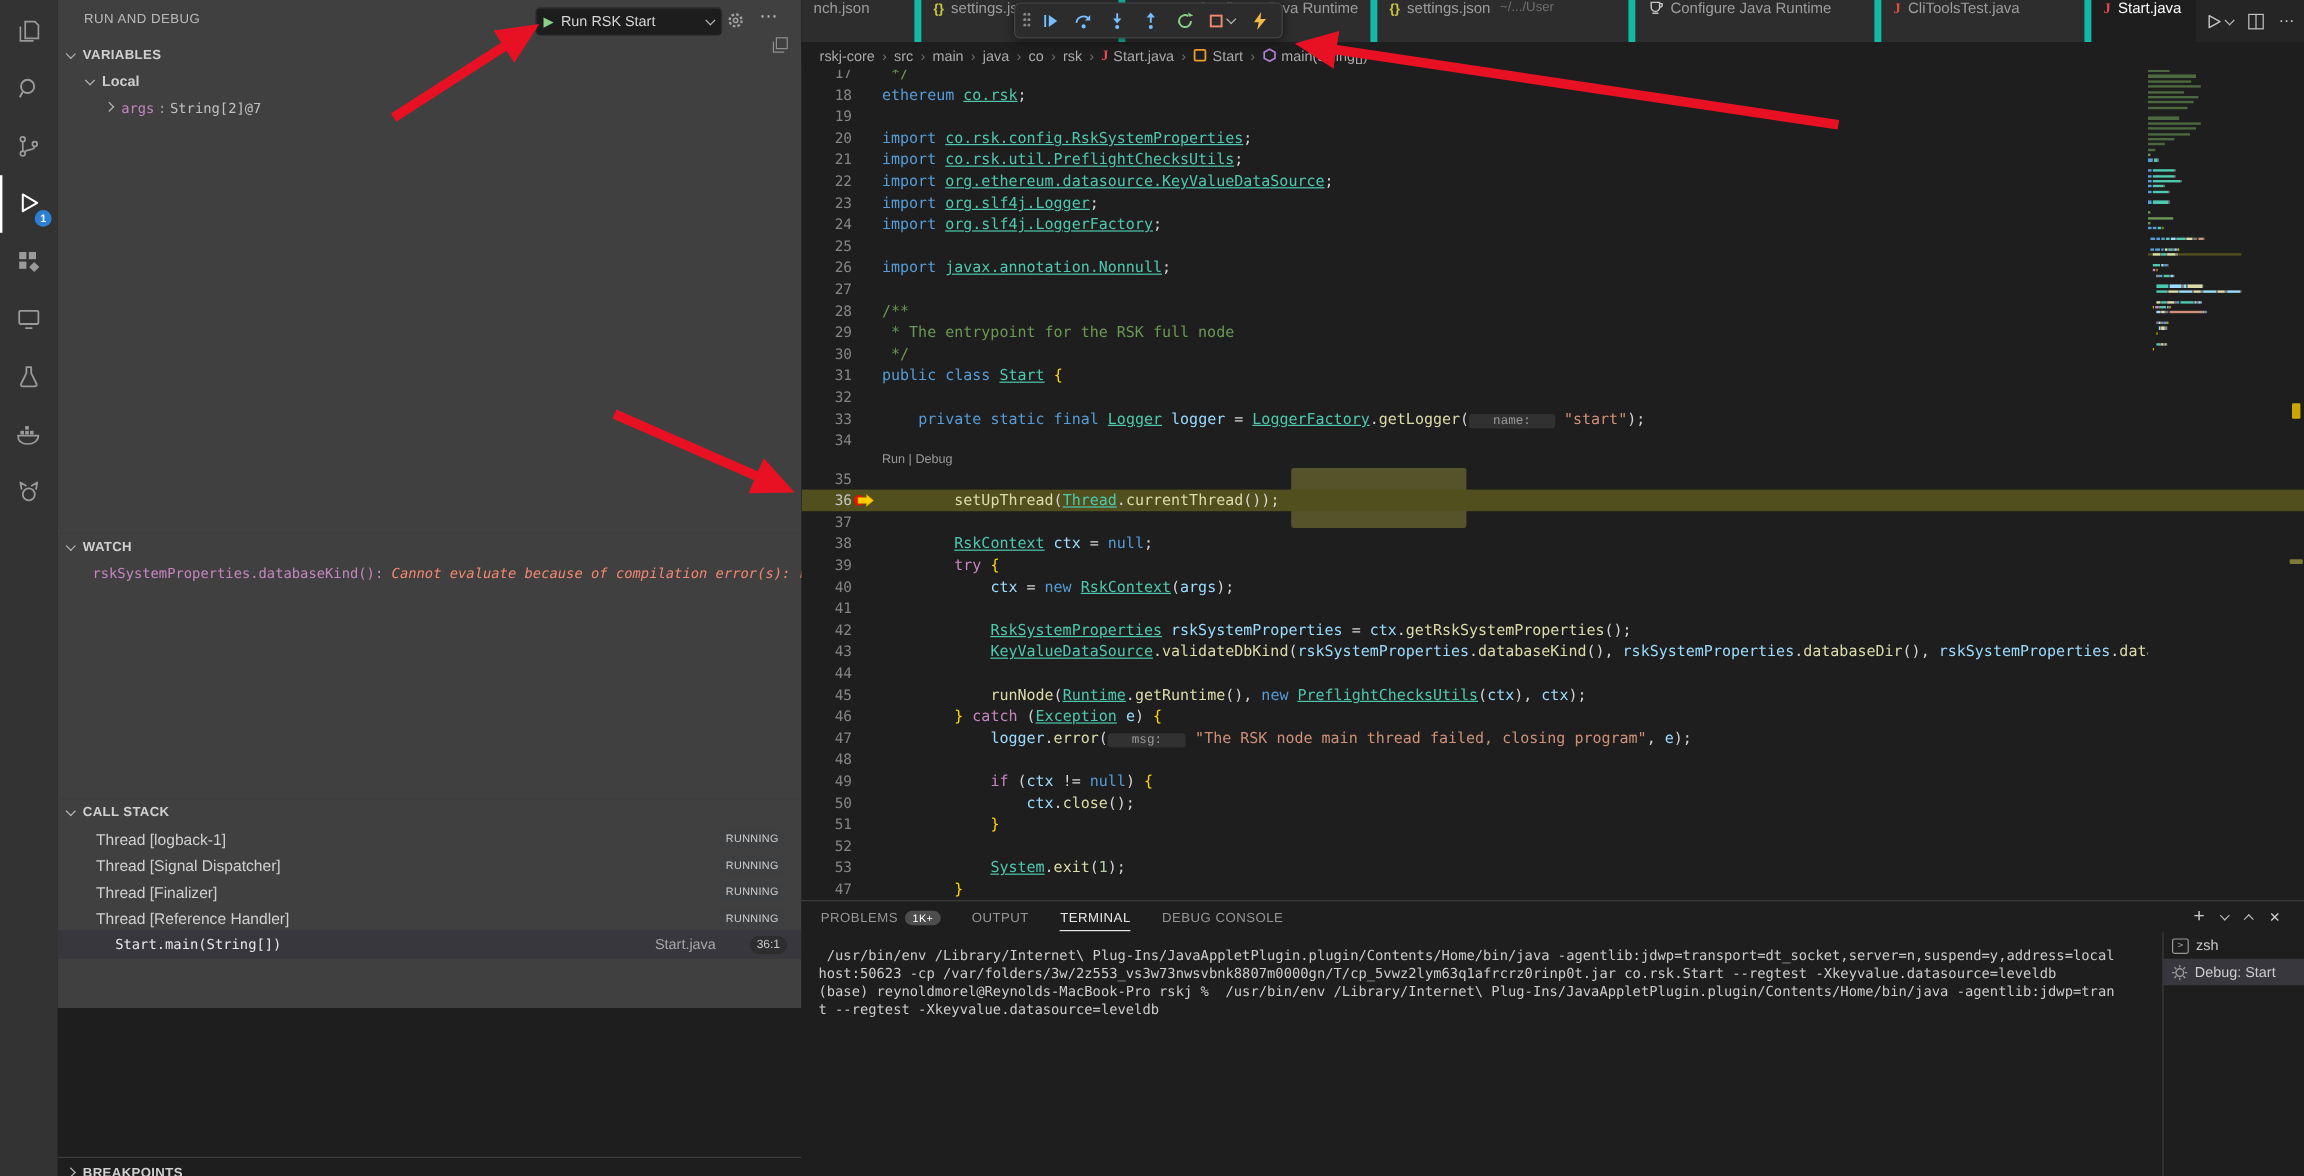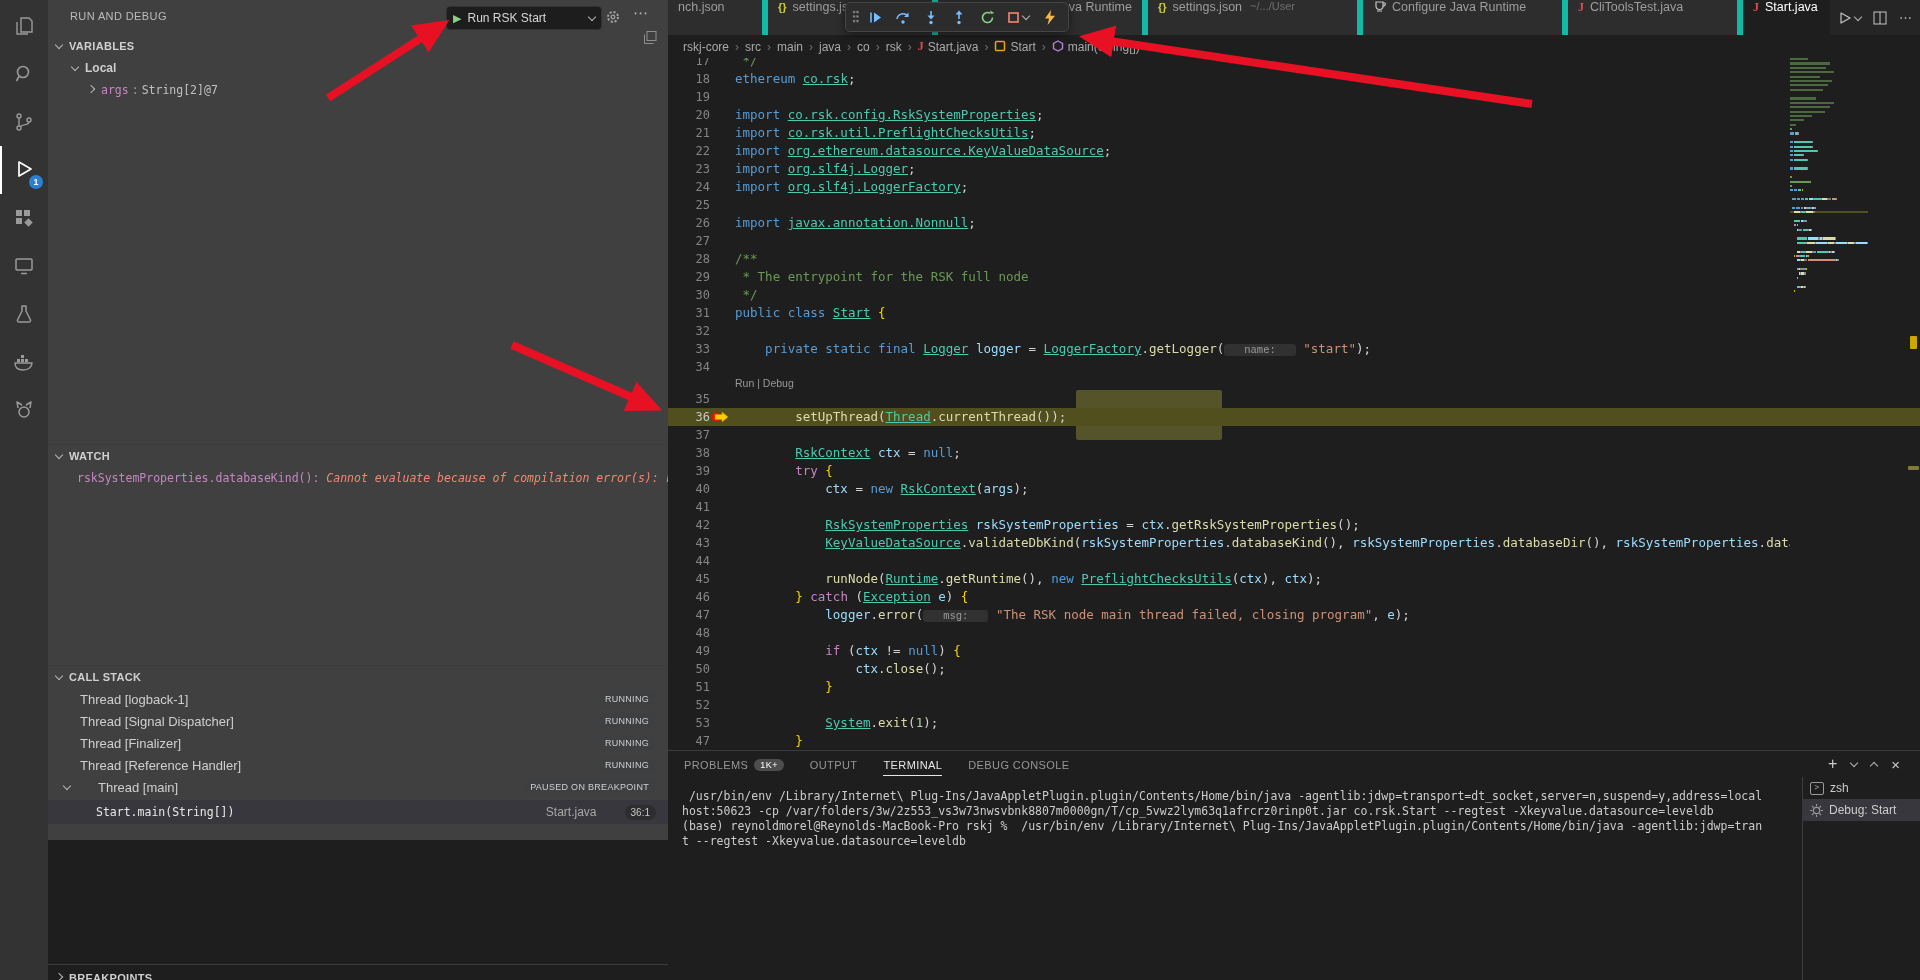--- a/index.html
+++ b/index.html
@@ -261,21 +261,21 @@
         </div>
         <div class="cs-row" style="top: 754px;">
           <span class="tl">Thread [Reference Handler]</span>
           <span class="cs-badge">RUNNING</span>
         </div>
         <div class="cs-row" style="top: 776px; padding-left: 16px;">
           <span class="cv" style="margin-right: 8px;"></span>
           <span class="tl">Thread [main]</span>
           <span class="cs-badge">PAUSED ON BREAKPOINT</span>
         </div>
-        <div class="cs-row cs-frame" style="top: 800px; height: 24px;">
+        <div class="cs-row cs-frame" style="top: 775px; height: 24px;">
           <span class="fname">Start.main(String[])</span>
           <span class="ffile">Start.java</span>
           <span class="fpos">36:1</span>
         </div>
       </div>
 
     <div class="divider" style="top:964px;"></div>
     <div class="sec-head" style="top:968px;">
       <span class="cv right"></span>
       <span>BREAKPOINTS</span>

